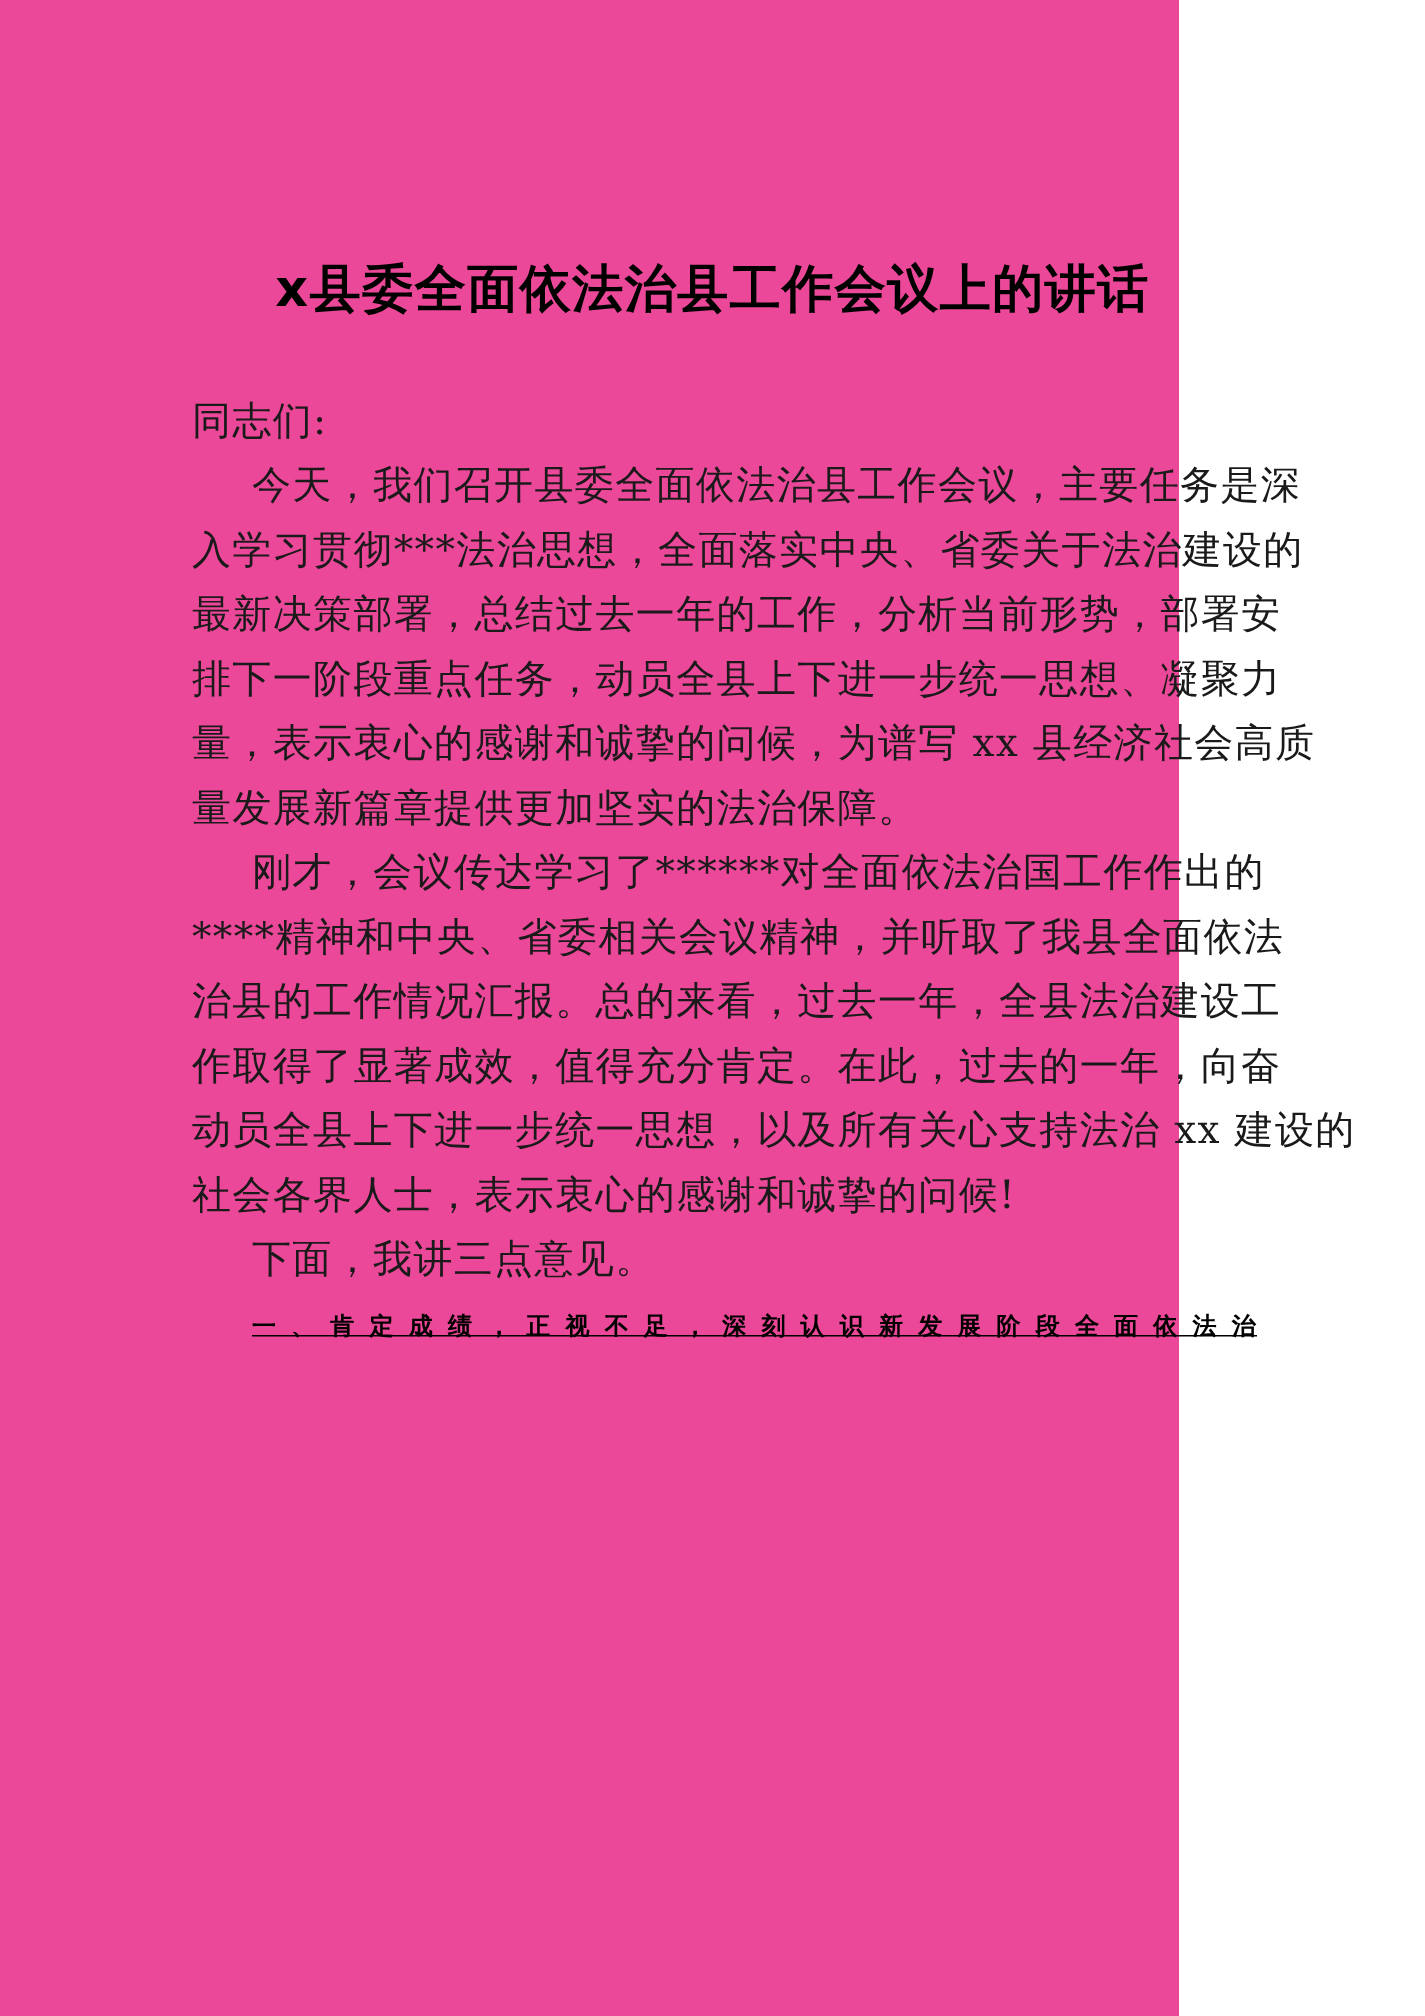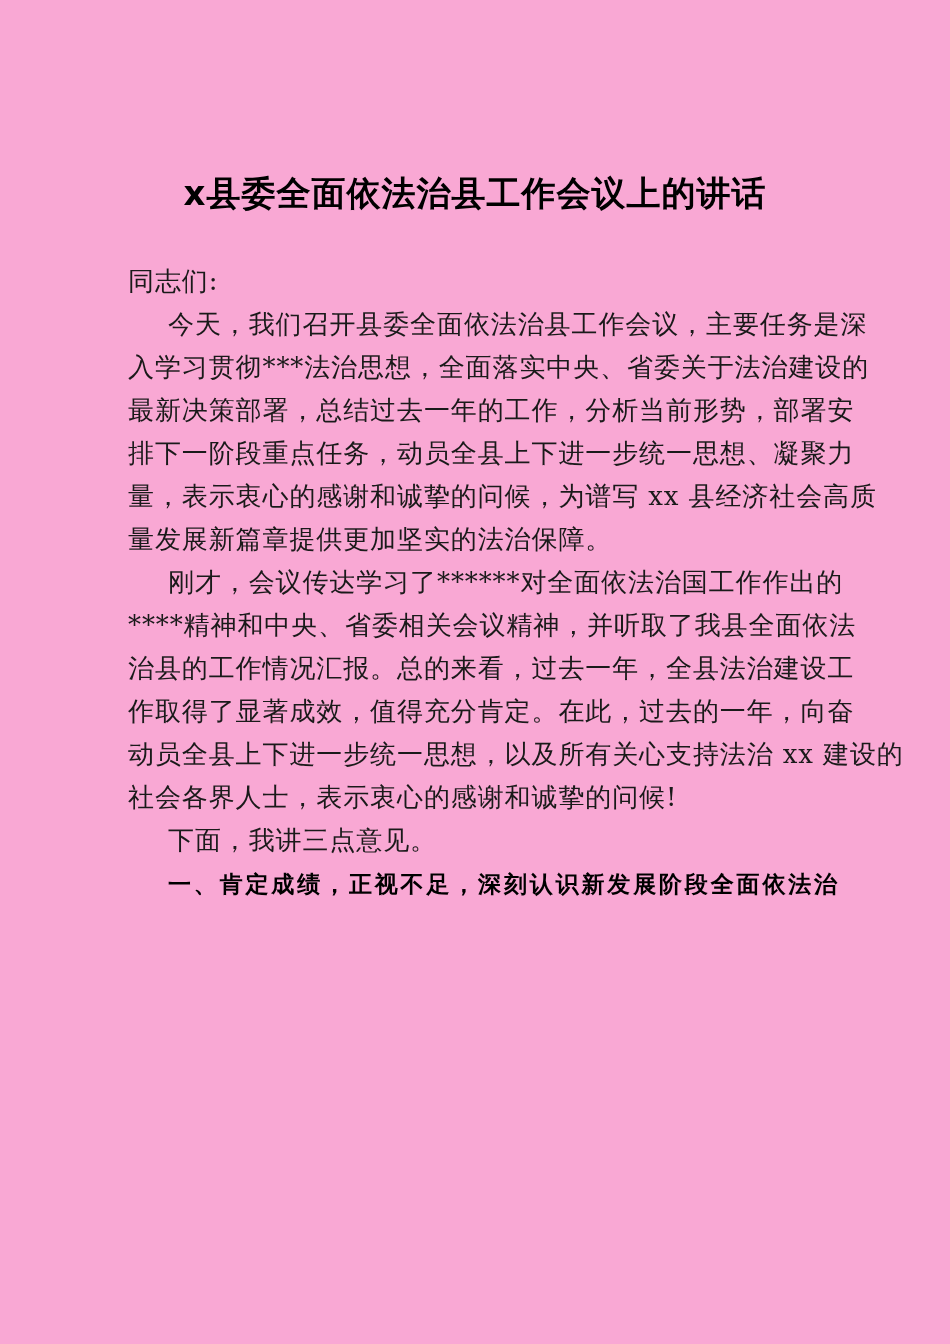--- a/index.html
+++ b/index.html
@@ -12,23 +12,23 @@
       height: 1344px;
       position: relative;
       overflow: hidden;
       font-family: "DejaVu Serif", "Liberation Serif", serif;
       color: #111111;
     }
     .page {
       position: absolute;
       left: 0;
       top: 0;
-      width: 950px;
+      width: 786px;
       height: 1344px;
-      background: #f9a8d4;
+      background: #ec4899;
     }
     .title {
       position: absolute;
       left: 0;
       top: 168px;
       width: 950px;
       text-align: center;
       font-family: "DejaVu Sans", "Liberation Sans", sans-serif;
       font-weight: bold;
       font-size: 34px;
@@ -51,23 +51,24 @@
       letter-spacing: 0.9px;
       color: #1a1a1a;
     }
     .line.indent {
       padding-left: 40px;
     }
     .line.heading {
       font-family: "DejaVu Sans", "Liberation Sans", sans-serif;
       font-weight: bold;
       color: #000000;
-      font-size: 23px;
+      font-size: 16px;
       height: 44px;
       line-height: 44px;
+      text-decoration: underline;
     }
     .line.heading.indent {
       padding-left: 40px;
     }
     .line.justify {
       text-align: justify;
       text-align-last: justify;
     }
   </style>
 </head>

